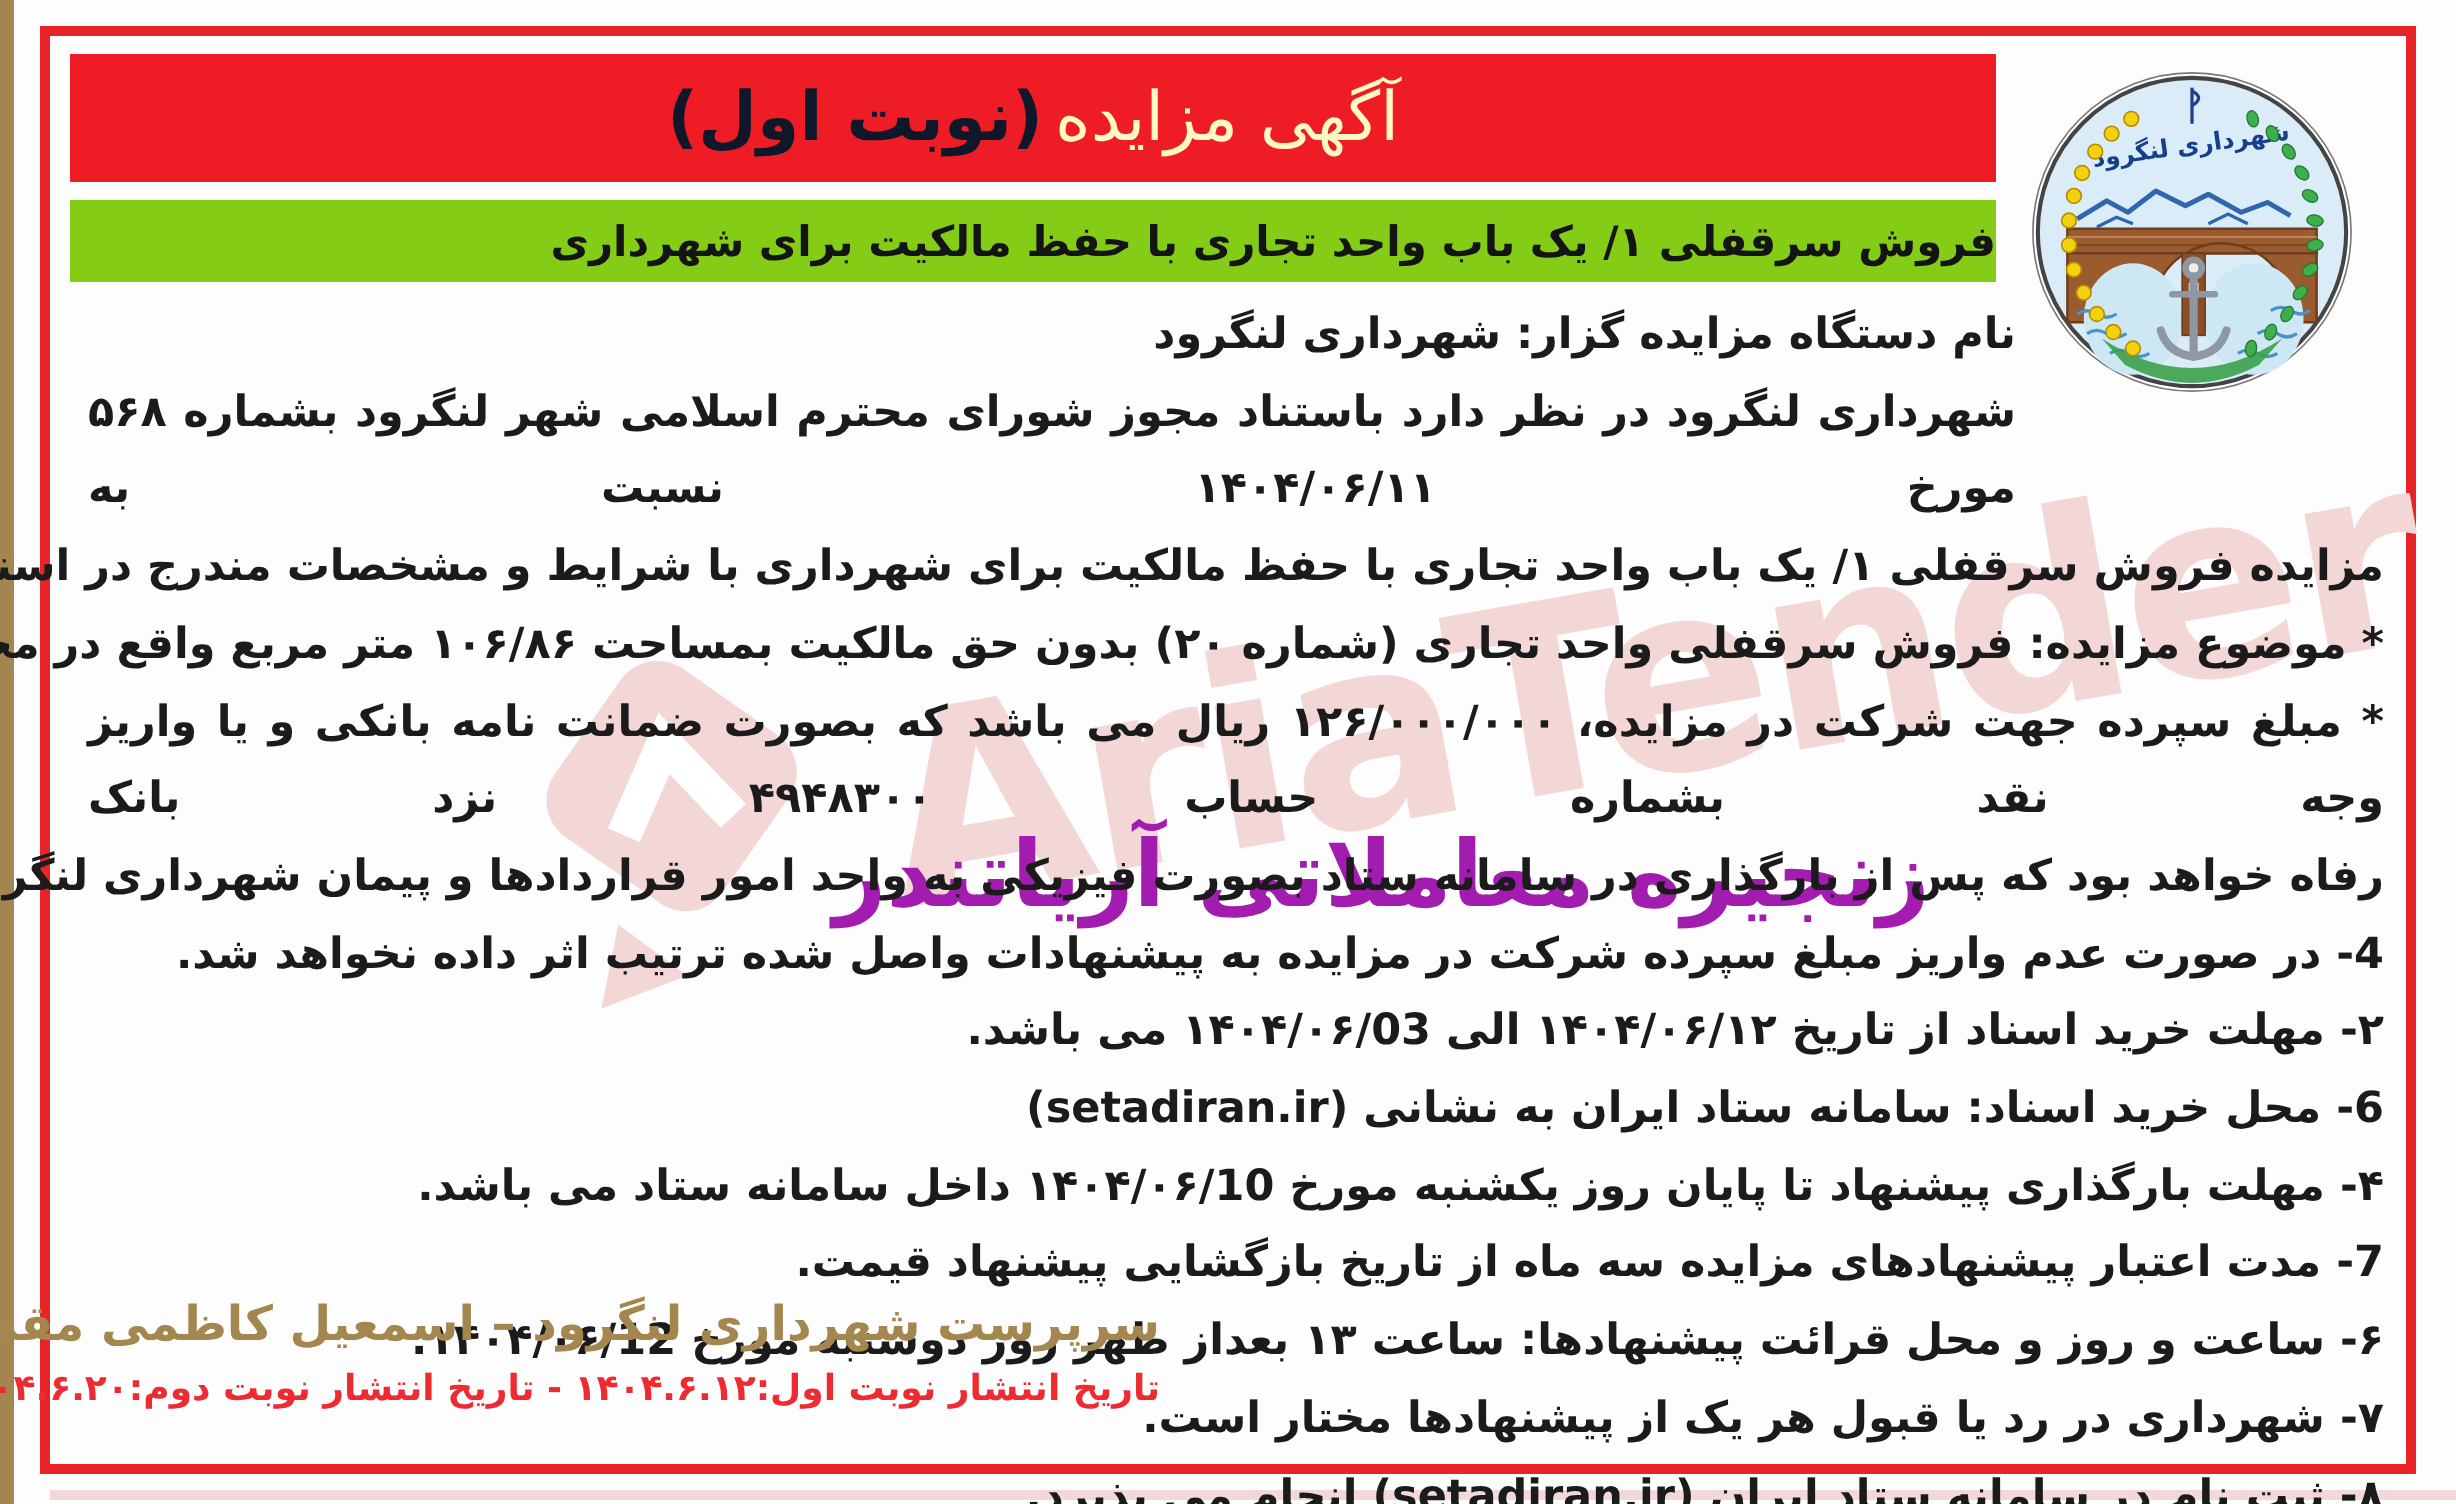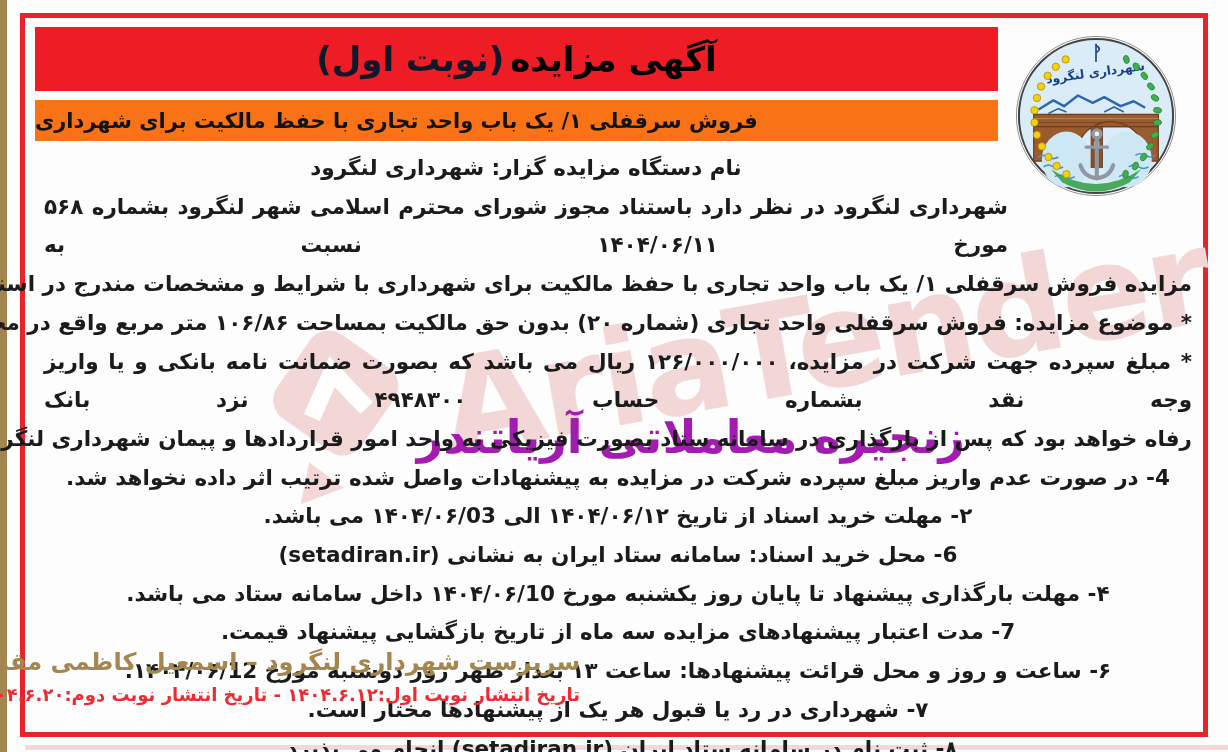--- a/index.html
+++ b/index.html
@@ -32,36 +32,36 @@
     font-size:46px; font-weight:bold; color:#a21caf;
     letter-spacing:14px; white-space:nowrap; z-index:1;
     direction:rtl; pointer-events:none;
   }
   
   .band-red {
     position:absolute; left:35px; top:27px; width:963px; height:64px;
     background:#ee1c25; z-index:3;
     display:flex; align-items:center; justify-content:center;
   }
-  .band-red .t-main { color:#000000; font-size:34px; font-weight:bold; }
+  .band-red .t-main { color:#fef9c3; font-size:34px; font-weight:normal; }
   .band-red .t-round { color:#0f172a; font-size:34px; font-weight:bold; margin-right:6px; }
   .band-gray {
     position:absolute; left:35px; top:100px; width:963px; height:41px;
-    background:#f97316; z-index:3;
-    display:flex; align-items:center; justify-content:flex-end;
+    background:#84cc16; z-index:3;
+    display:flex; align-items:center; justify-content:flex-start;
   }
   .band-gray .subtitle { color:#141414; font-size:21px; font-weight:bold; }
   
   .logo-box { position:absolute; left:1014px; top:34px; width:164px; height:164px; z-index:3; }
   
   .body-lines {
     position:absolute; left:44px; top:149px; width:1148px; z-index:4;
     color:#1b1b1b; font-size:21.5px; font-weight:bold;
   }
-  .body-lines .line { line-height:38.7px; white-space:nowrap; text-align:center; }
+  .body-lines .line { line-height:38.7px; white-space:nowrap; text-align:right; }
   .body-lines .line.short { margin-left:0; margin-right:184px; white-space:normal; }
   .body-lines .line.fill { text-align:justify; text-align-last:justify; white-space:normal; }
   
   .sig-block { position:absolute; left:40px; top:644px; width:540px; z-index:5; text-align:center; }
   .sig-name { color:#a3874f; font-size:24px; font-weight:bold; line-height:36px; white-space:nowrap; }
   .sig-dates { color:#ed2b31; font-size:18px; font-weight:bold; line-height:30px; white-space:nowrap; }
 </style>
 </head>
 <body>
 

